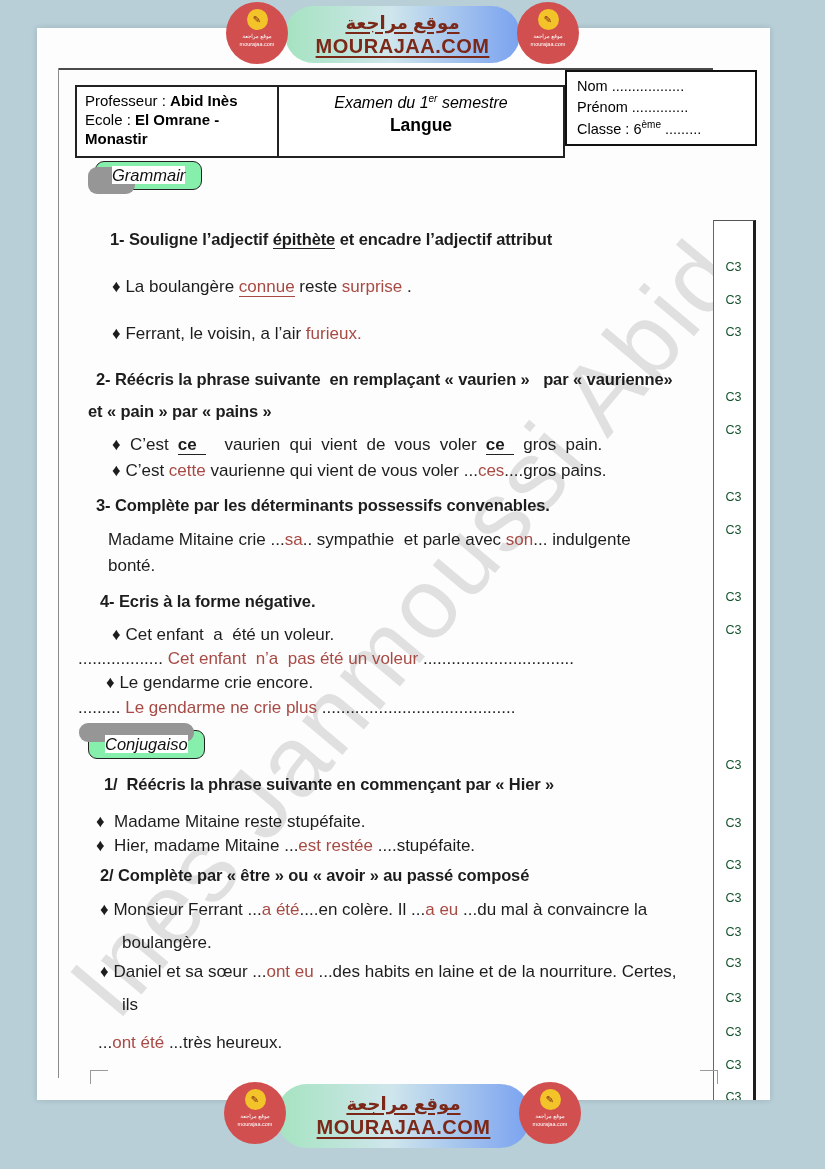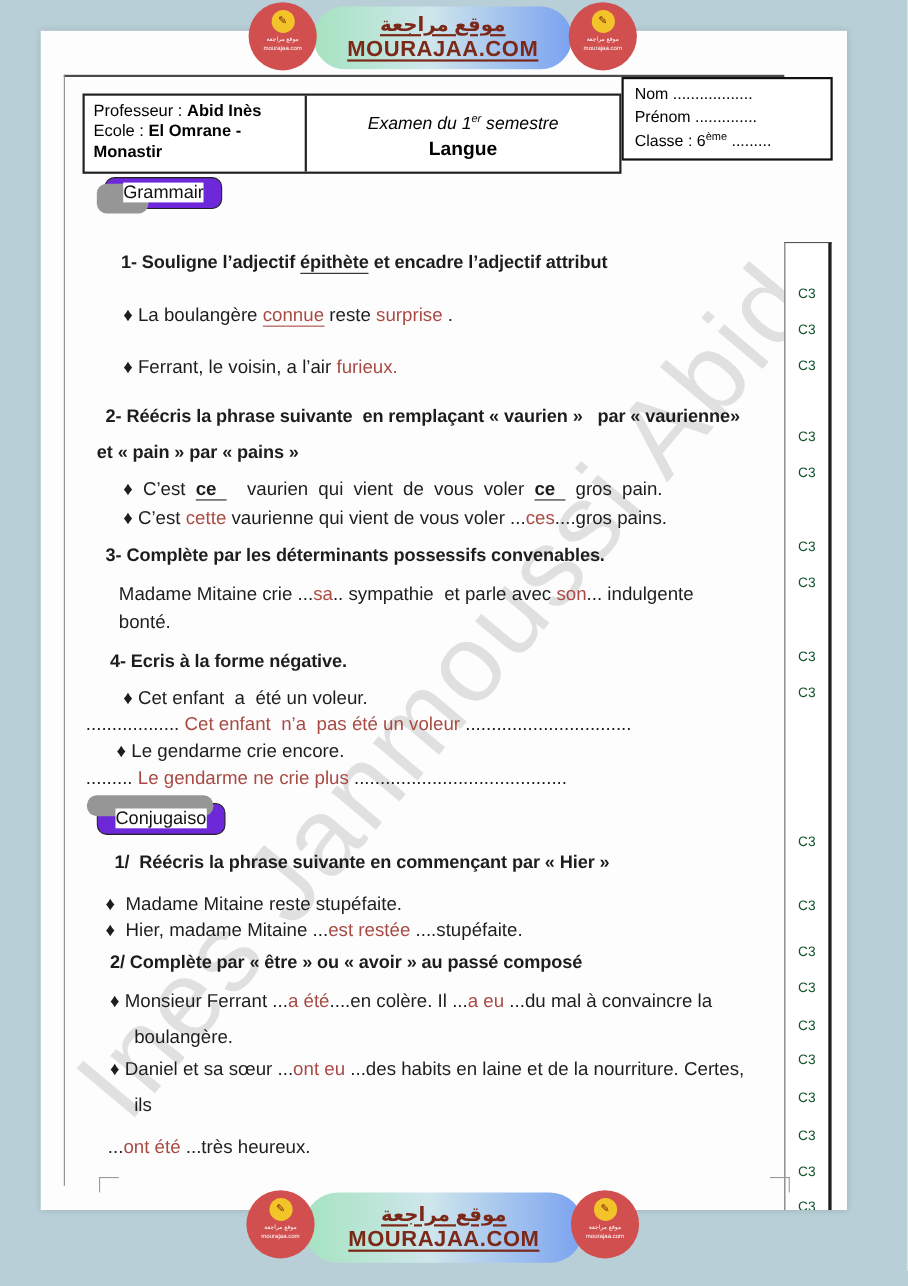--- a/index.html
+++ b/index.html
@@ -17,32 +17,32 @@
   .watermark{position:absolute;left:50%;top:600px;transform:translate(-50%,-50%) rotate(-50deg);
         white-space:nowrap;font-size:100px;letter-spacing:3px;color:rgba(125,125,125,.22);z-index:0;}
 
   .doc-topline{position:absolute;left:21px;top:40px;width:655px;height:0;border-top:2px solid #4a4a4a;}
   .doc-leftline{position:absolute;left:21px;top:40px;width:0;height:1010px;border-left:1.5px solid #8a8a8a;}
 
   
   .header-table{position:absolute;left:38px;top:57px;width:490px;height:73px;border:2px solid #222;
         display:flex;background:#fff;z-index:2;}
   .cell-left{width:202px;border-right:2px solid #222;padding:5px 8px;font-size:15px;line-height:1.25;}
-  .cell-right{flex:1;text-align:center;padding:16px 4px;font-size:15.5px;}
+  .cell-right{flex:1;text-align:center;padding:6px 4px;font-size:15.5px;}
   .exam-line{font-style:italic;font-size:16px;}
   .subject{font-weight:700;font-size:17.5px;margin-top:3px;}
   .bold{font-weight:700;}
   sup{font-size:10px;}
 
   .name-box{position:absolute;left:528px;top:42px;width:192px;height:76px;border:2.5px solid #111;
         background:#fff;padding:4px 10px;font-size:14.5px;line-height:1.45;z-index:3;}
 
   
-  .sec-label{position:absolute;background:#6d28d9;border:1.6px solid #222;border-radius:9px;
-        padding:4px 16px;font-size:16.5px;color:#111;z-index:2;}
+  .sec-label{position:absolute;background:#86efac;border:1.6px solid #222;border-radius:9px;
+        padding:4px 16px;font-size:16.5px;color:#111;z-index:2;font-style:italic;}
   .sec-label::before{content:"";position:absolute;z-index:-1;background:#969696;border-radius:9px;}
   .lab-grammar::before{left:-8px;top:5px;width:45%;height:100%;}
   .lab-conj::before{left:-10px;top:-8px;width:100%;height:70%;}
   .sec-label .lbl{position:relative;background:#fff;}
 
   
   .line{position:absolute;white-space:pre;font-size:17px;color:var(--ink);line-height:1.2;z-index:2;}
   .hd{font-weight:700;font-size:16.5px;letter-spacing:-.1px;}
   .ws{word-spacing:4.5px;}
   .s-n{}

